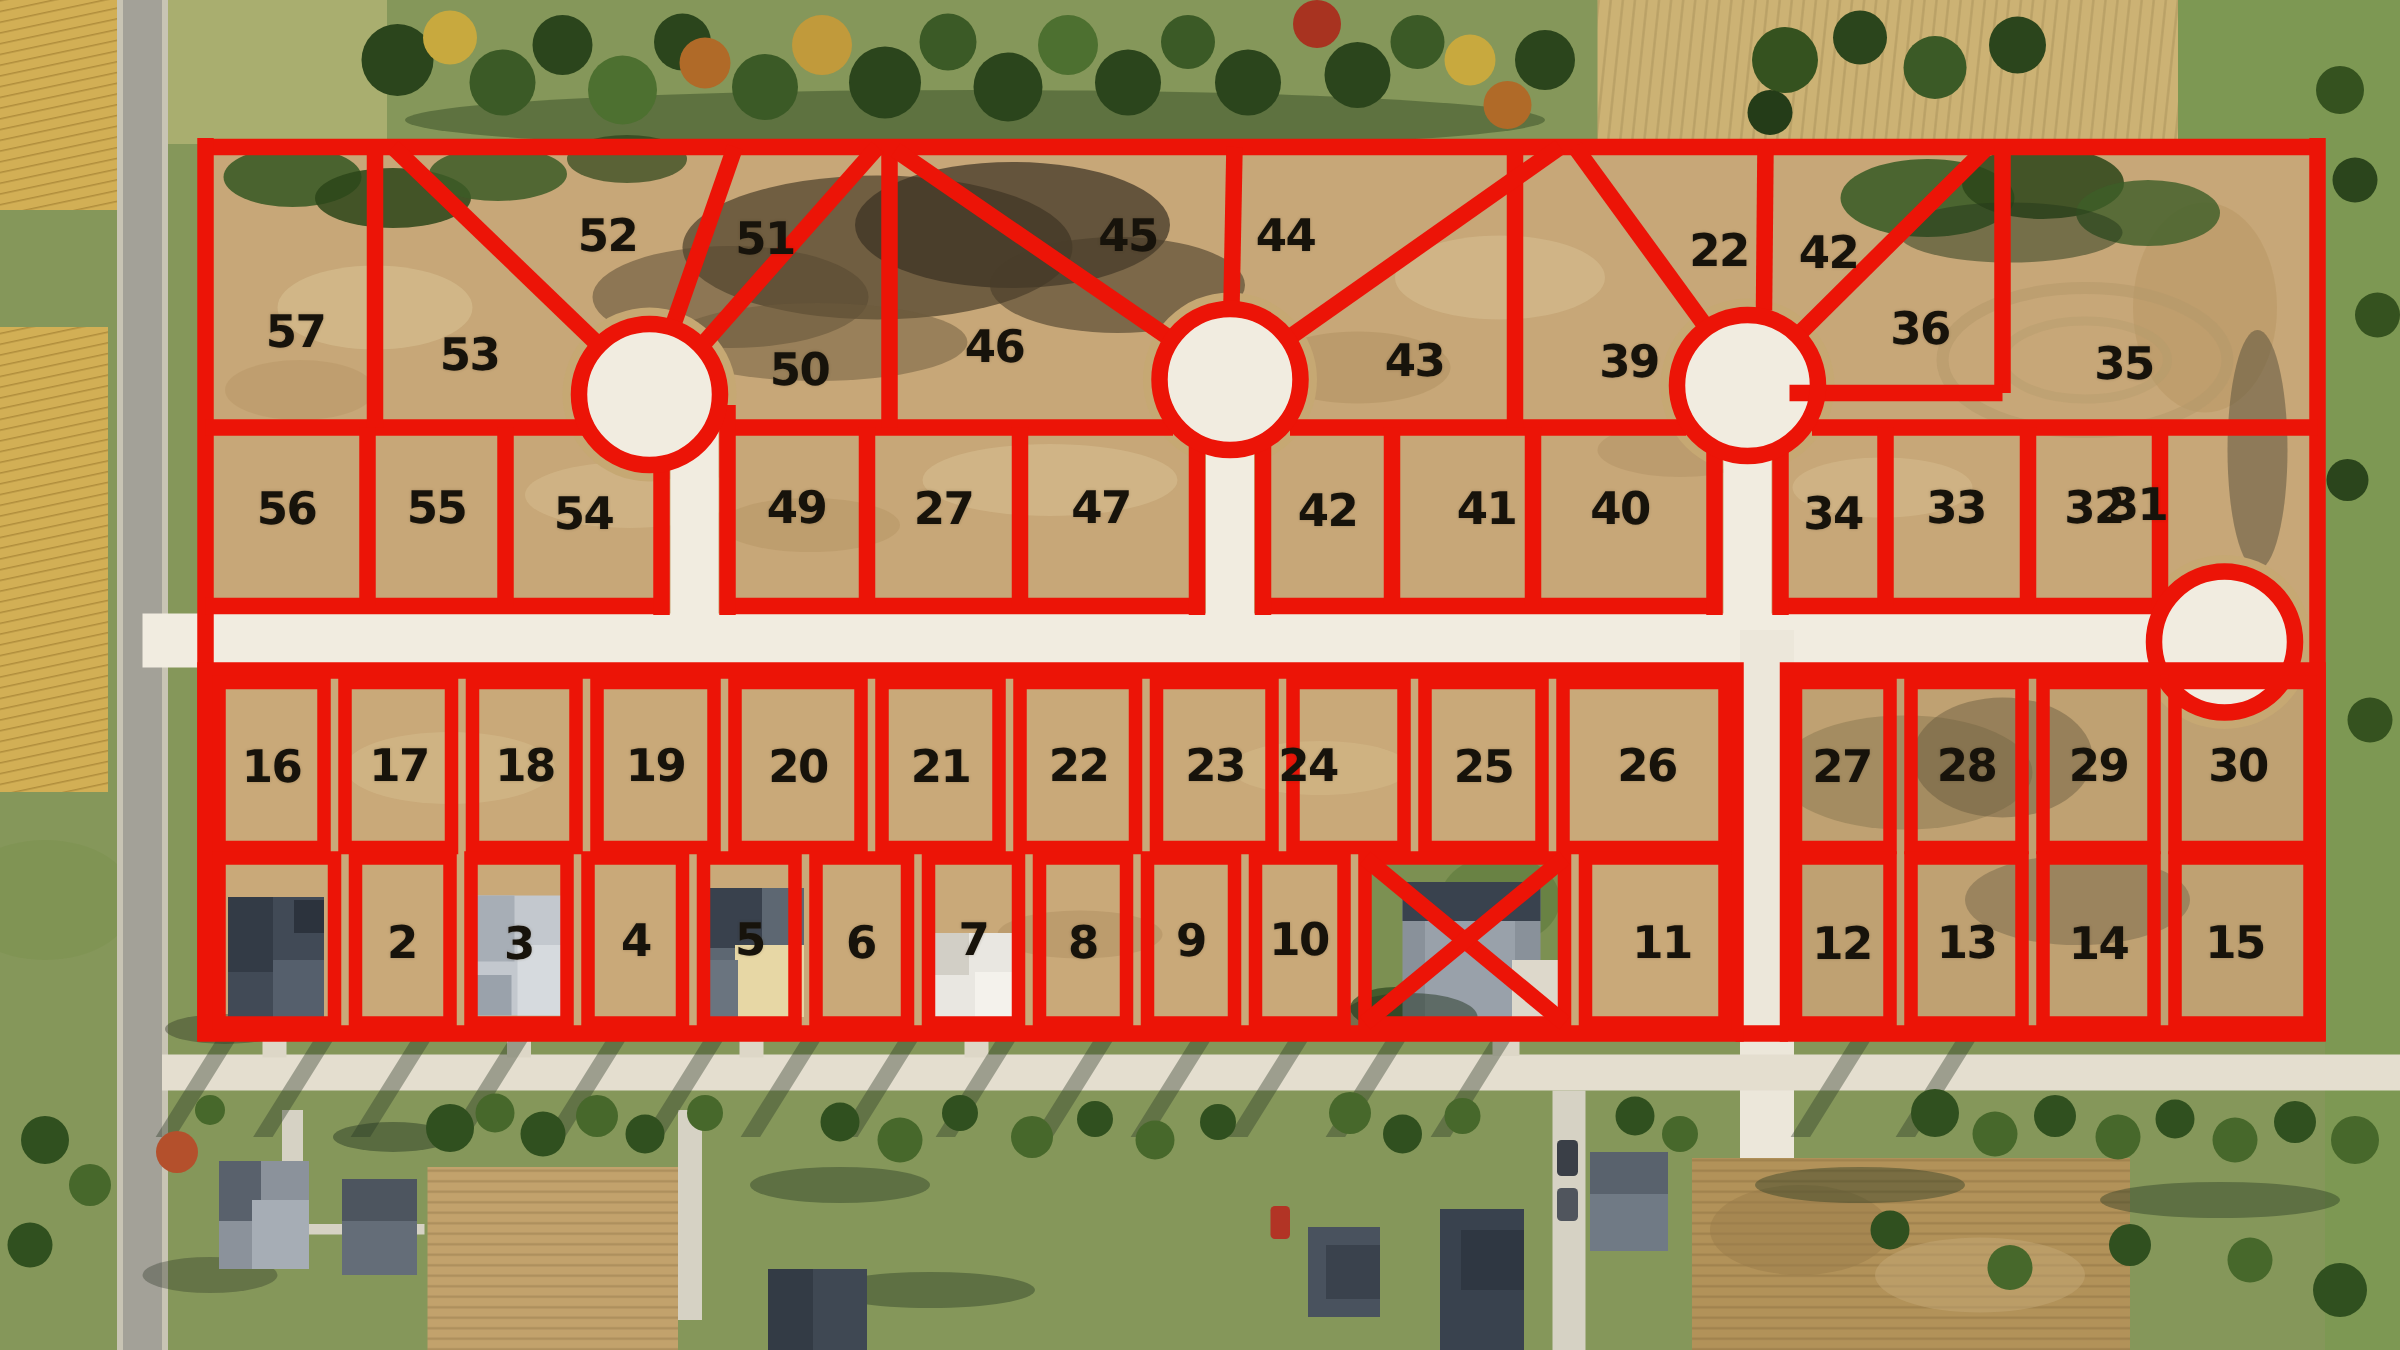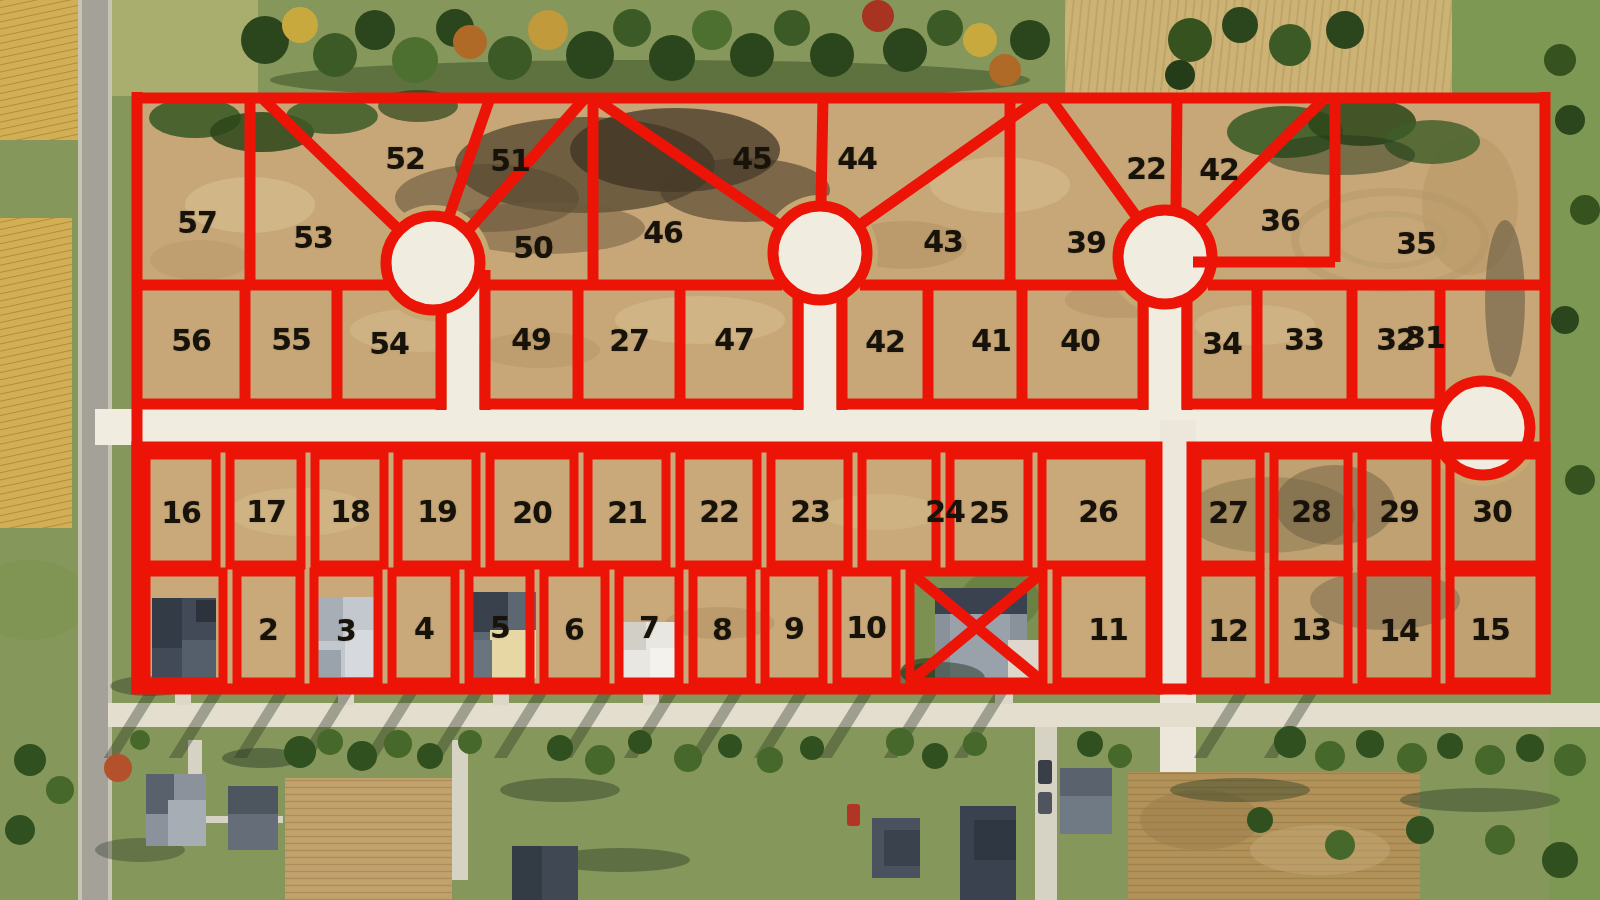--- a/index.html
+++ b/index.html
@@ -431,21 +431,21 @@
       <div class="lot-label" style="left: 1396px; top: 339px;">32</div>
       <div class="lot-label" style="left: 1425px; top: 337px;">31</div>
       <div class="lot-label" style="left: 181px; top: 512px;">16</div>
       <div class="lot-label" style="left: 266px; top: 511px;">17</div>
       <div class="lot-label" style="left: 350px; top: 511px;">18</div>
       <div class="lot-label" style="left: 437px; top: 511px;">19</div>
       <div class="lot-label" style="left: 532px; top: 512px;">20</div>
       <div class="lot-label" style="left: 627px; top: 512px;">21</div>
       <div class="lot-label" style="left: 719px; top: 511px;">22</div>
       <div class="lot-label" style="left: 810px; top: 511px;">23</div>
-      <div class="lot-label" style="left: 945px; top: 511px;">24</div>
+      <div class="lot-label" style="left: 872px; top: 511px;">24</div>
       <div class="lot-label" style="left: 989px; top: 512px;">25</div>
       <div class="lot-label" style="left: 1098px; top: 511px;">26</div>
       <div class="lot-label" style="left: 1228px; top: 512px;">27</div>
       <div class="lot-label" style="left: 1311px; top: 511px;">28</div>
       <div class="lot-label" style="left: 1399px; top: 511px;">29</div>
       <div class="lot-label" style="left: 1492px; top: 511px;">30</div>
       <div class="lot-label" style="left: 268px; top: 629px;">2</div>
       <div class="lot-label" style="left: 346px; top: 630px;">3</div>
       <div class="lot-label" style="left: 424px; top: 628px;">4</div>
       <div class="lot-label" style="left: 500px; top: 627px;">5</div>

